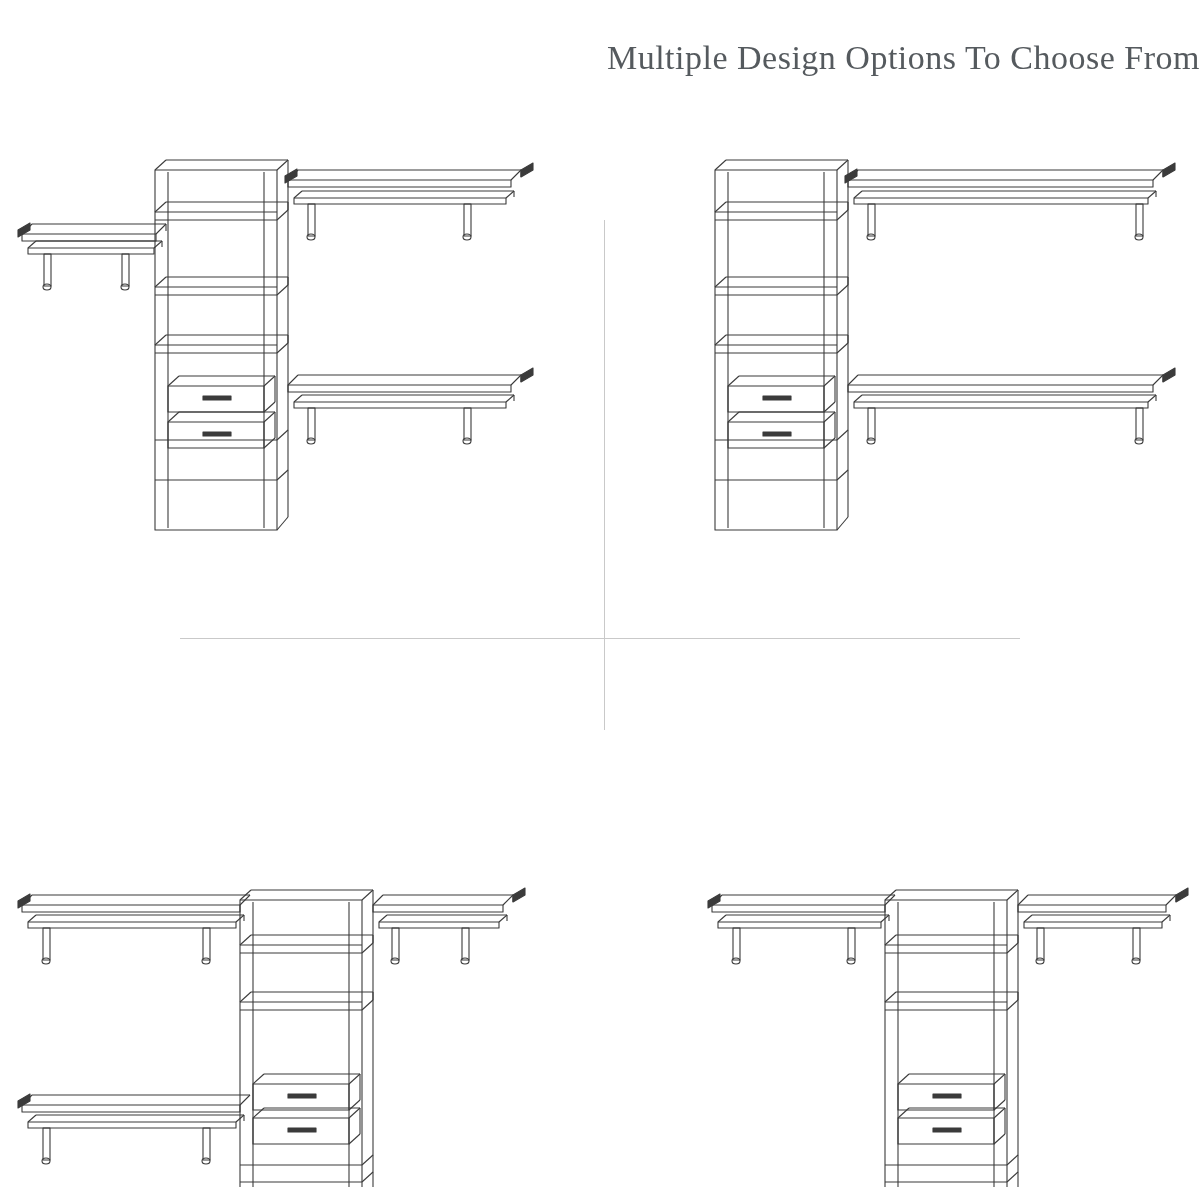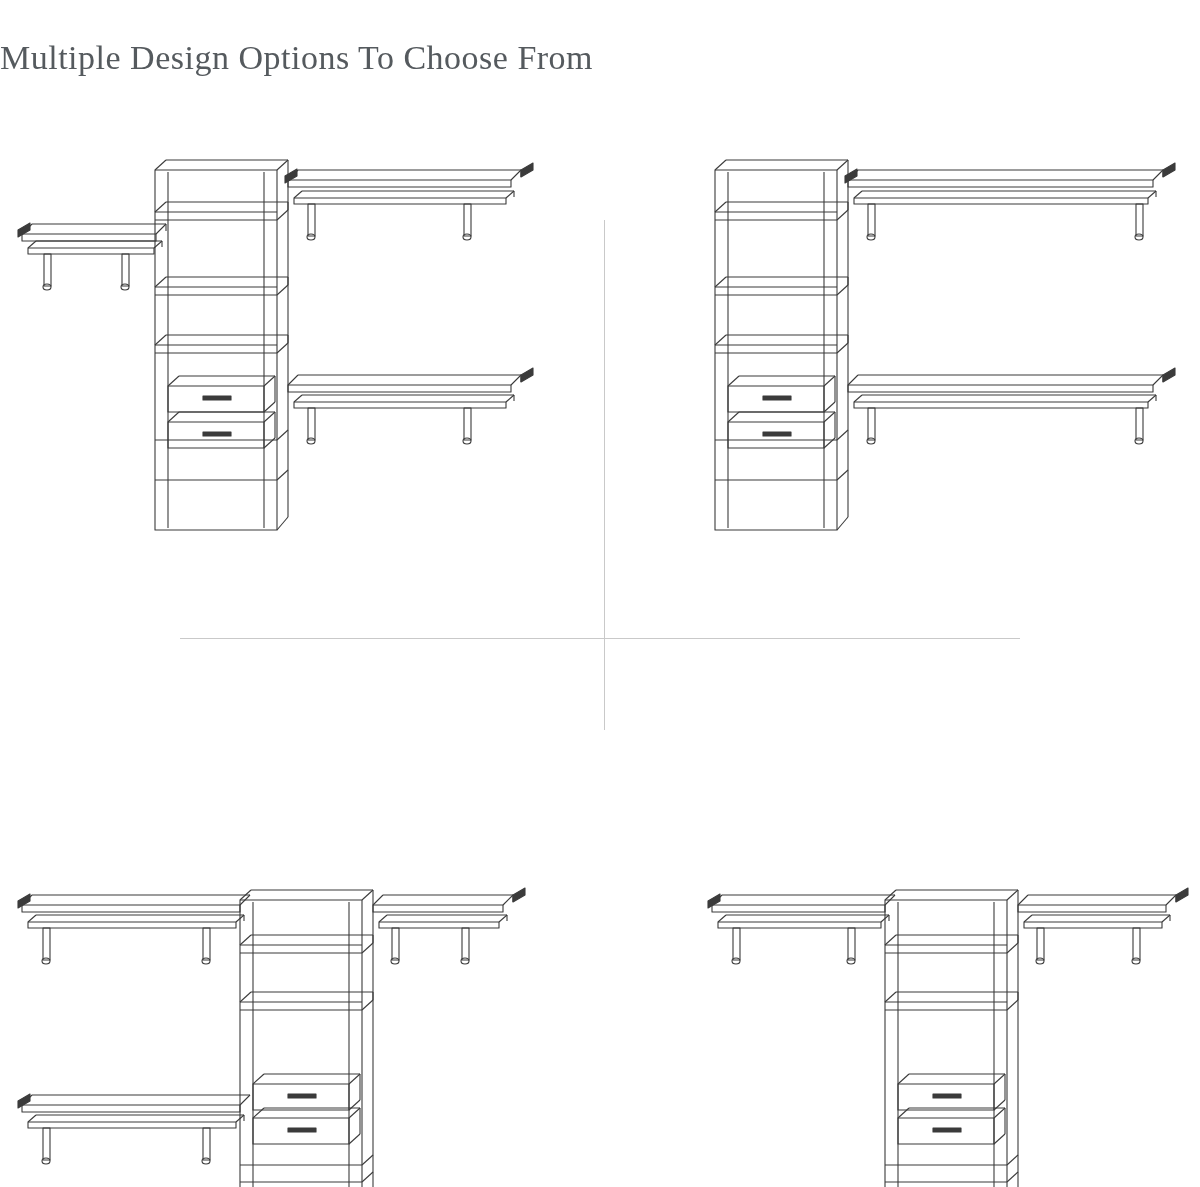--- a/index.html
+++ b/index.html
@@ -13,21 +13,21 @@
     font-family: "Liberation Serif", serif;
     color: #4a4a4a;
     position: relative;
     overflow: hidden;
   }
   .page-title {
     position: absolute;
     top: 16px;
     left: 0;
     width: 1200px;
-    text-align: left;
+    text-align: right;
     font-family: "Liberation Serif", serif;
     font-size: 34px;
     font-weight: 400;
     letter-spacing: 0.5px;
     color: #555a5e;
   }
   .diagram-grid {
     position: absolute;
     top: 90px;
     left: 0;

